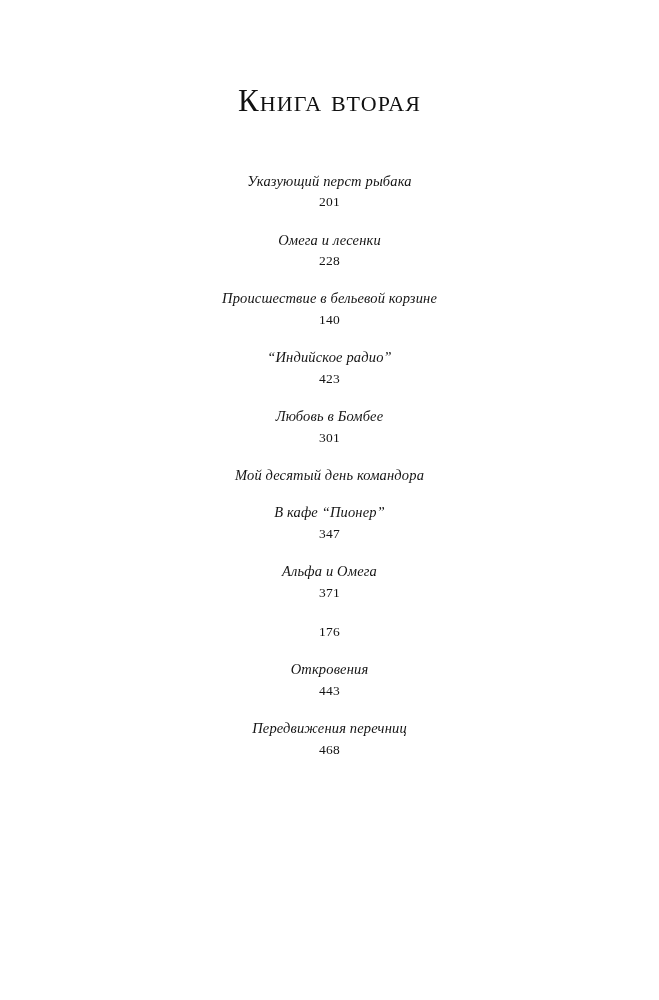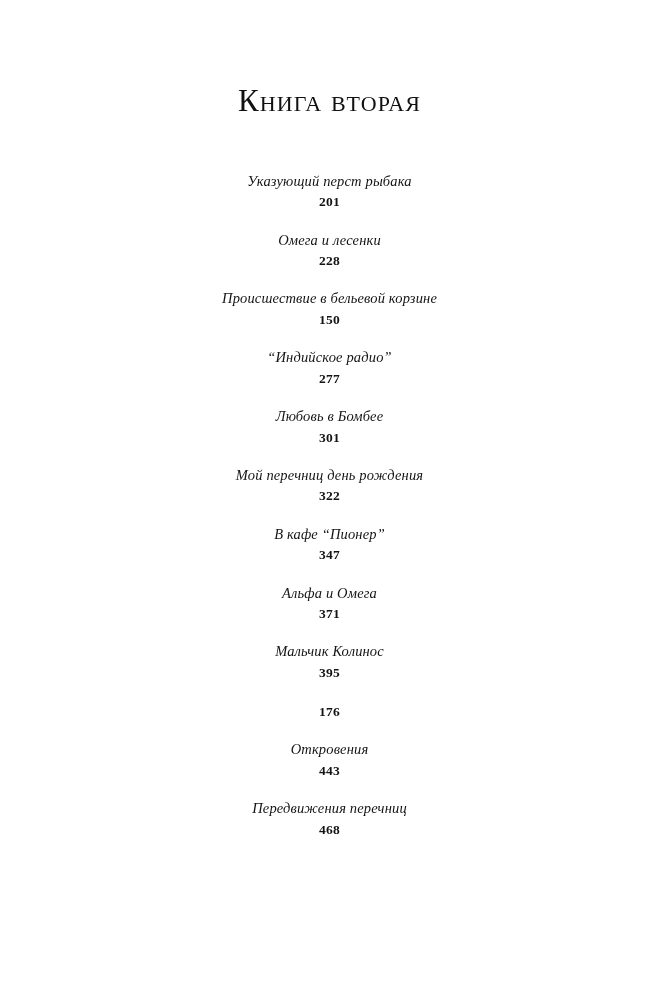--- a/index.html
+++ b/index.html
@@ -53,64 +53,58 @@
     line-height: 1.35;
     color: #141414;
     letter-spacing: 0.15px;
   }
   .entry-page {
     font-size: 13.5px;
     line-height: 1.5;
     color: #141414;
     letter-spacing: 0.3px;
     margin-top: 1px;
-    font-weight: bold;
   }
 </style>
 </head>
 <body>
 
 <div class="page">
   <h1 class="book-title">Книга вторая</h1>
   <div class="toc">
     <div class="toc-entry">
       <div class="entry-title">Указующий перст рыбака</div>
       <div class="entry-page">201</div>
     </div>
     <div class="toc-entry">
       <div class="entry-title">Омега и лесенки</div>
       <div class="entry-page">228</div>
     </div>
     <div class="toc-entry">
       <div class="entry-title">Происшествие в бельевой корзине</div>
-      <div class="entry-page">150</div>
+      <div class="entry-page">140</div>
     </div>
     <div class="toc-entry">
       <div class="entry-title">“Индийское радио”</div>
-      <div class="entry-page">277</div>
+      <div class="entry-page">423</div>
     </div>
     <div class="toc-entry">
       <div class="entry-title">Любовь в Бомбее</div>
       <div class="entry-page">301</div>
     </div>
     <div class="toc-entry">
-      <div class="entry-title">Мой перечниц день рождения</div>
-      <div class="entry-page">322</div>
+      <div class="entry-title">Мой десятый день командора</div>
     </div>
     <div class="toc-entry">
       <div class="entry-title">В кафе “Пионер”</div>
       <div class="entry-page">347</div>
     </div>
     <div class="toc-entry">
       <div class="entry-title">Альфа и Омега</div>
       <div class="entry-page">371</div>
-    </div>
-    <div class="toc-entry">
-      <div class="entry-title">Мальчик Колинос</div>
-      <div class="entry-page">395</div>
     </div>
     <div class="toc-entry">
       <div class="entry-page">176</div>
     </div>
     <div class="toc-entry">
       <div class="entry-title">Откровения</div>
       <div class="entry-page">443</div>
     </div>
     <div class="toc-entry">
       <div class="entry-title">Передвижения перечниц</div>

